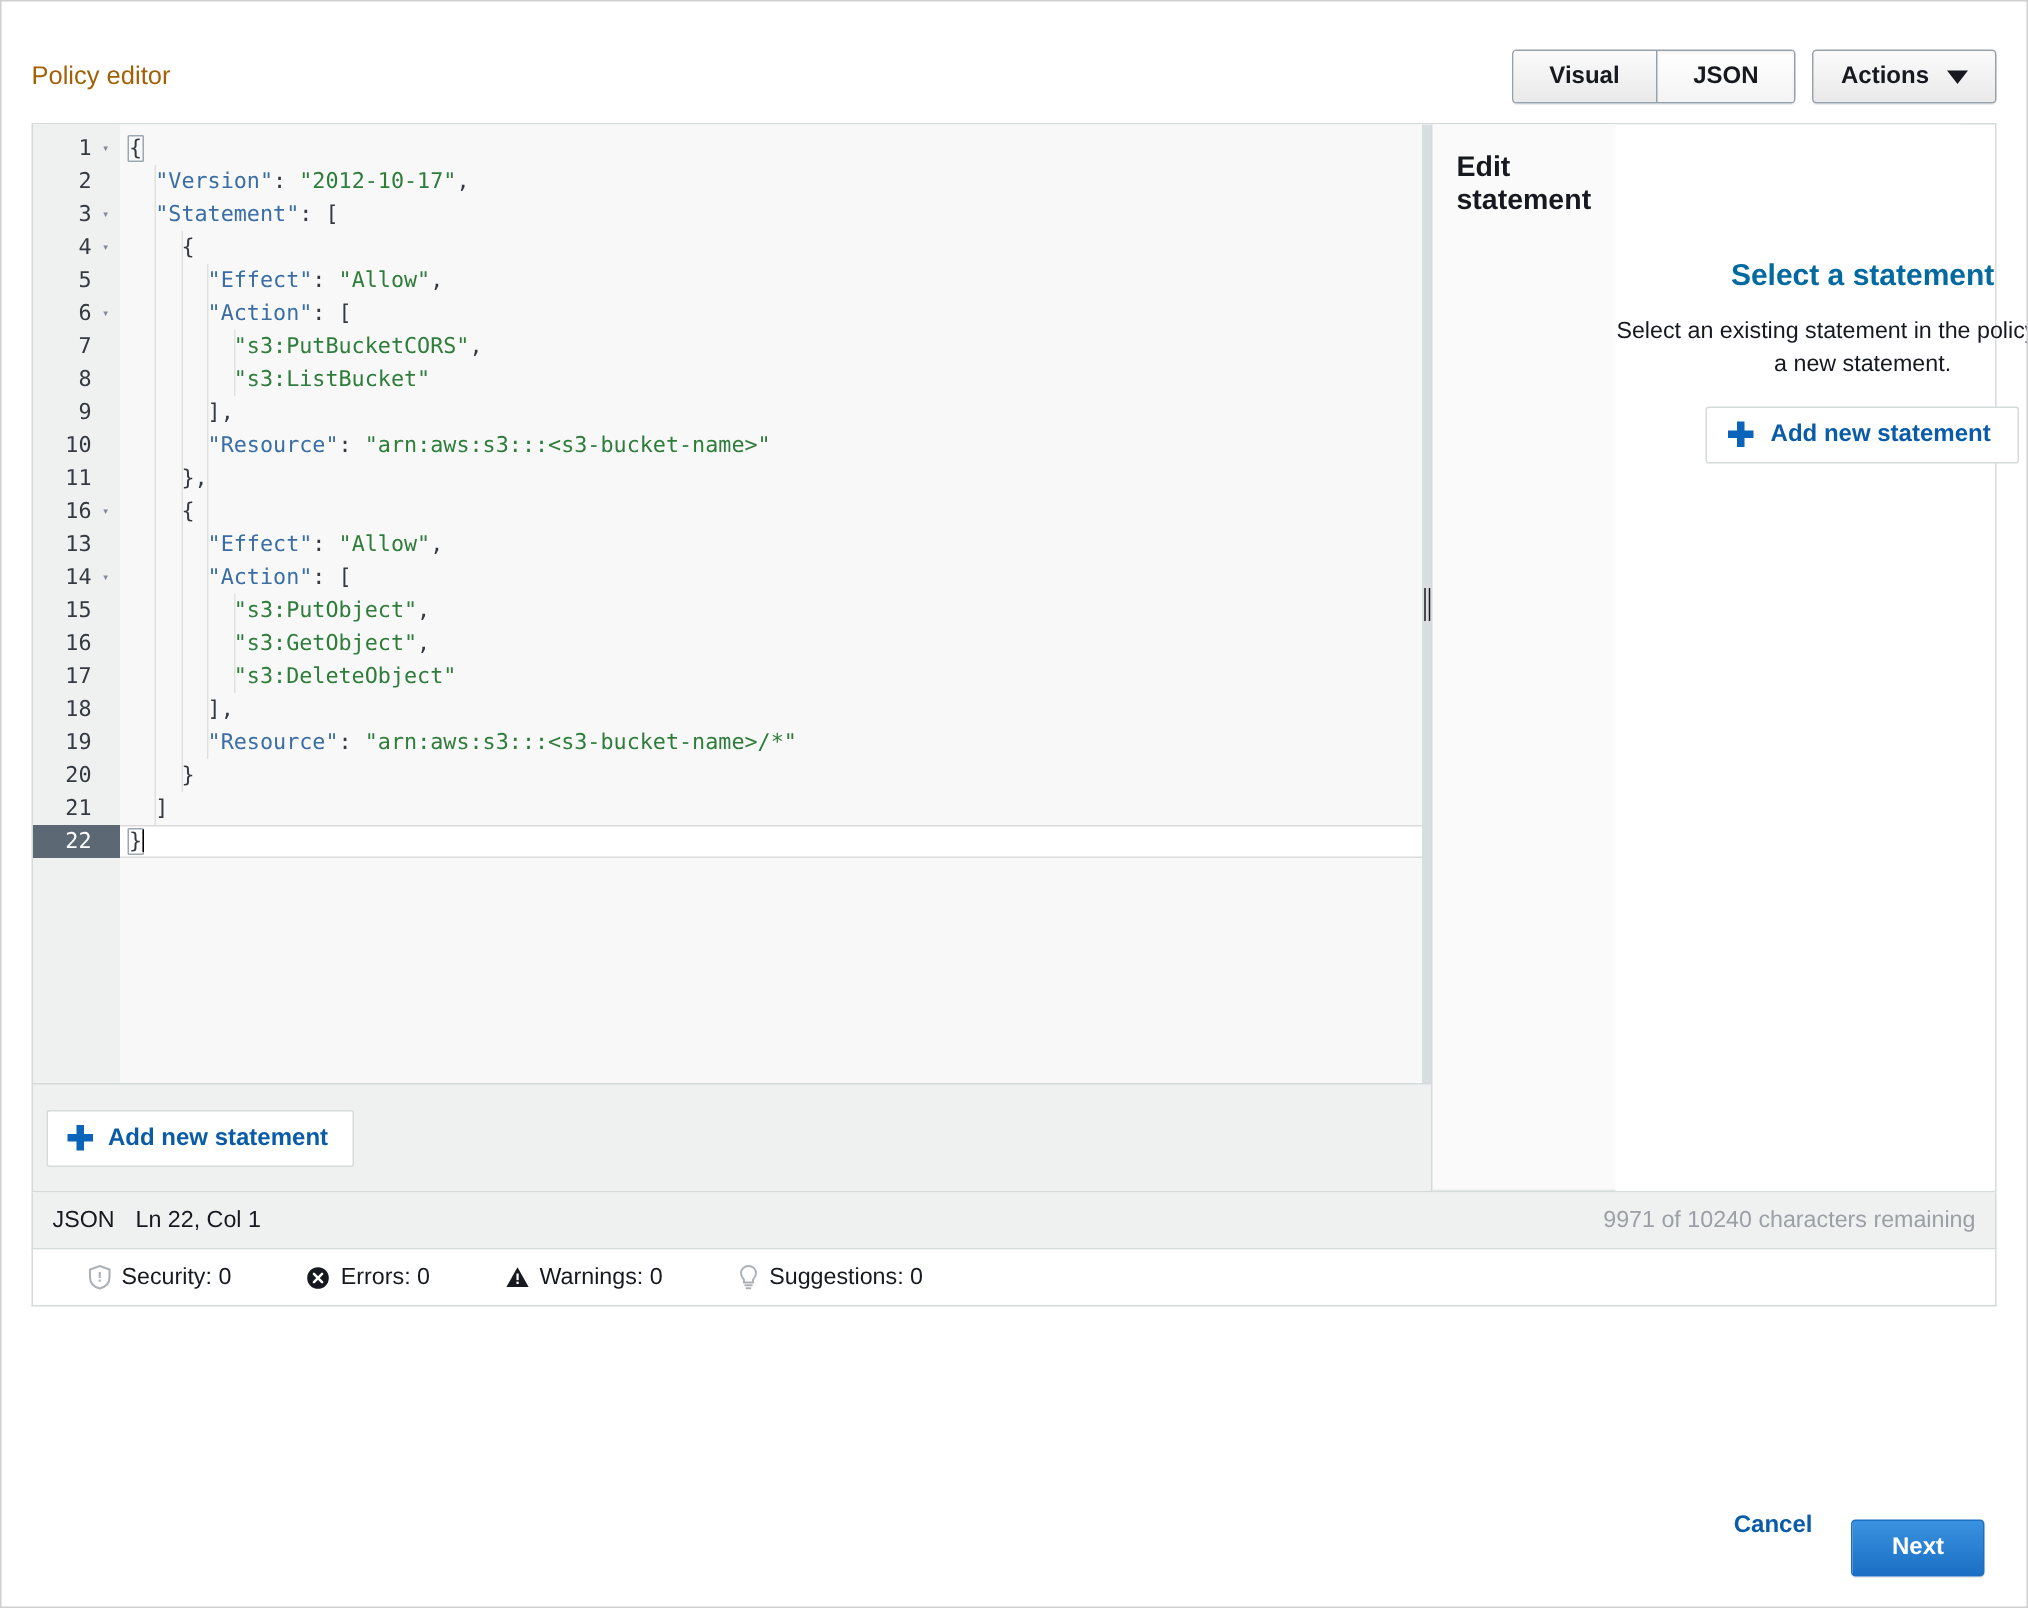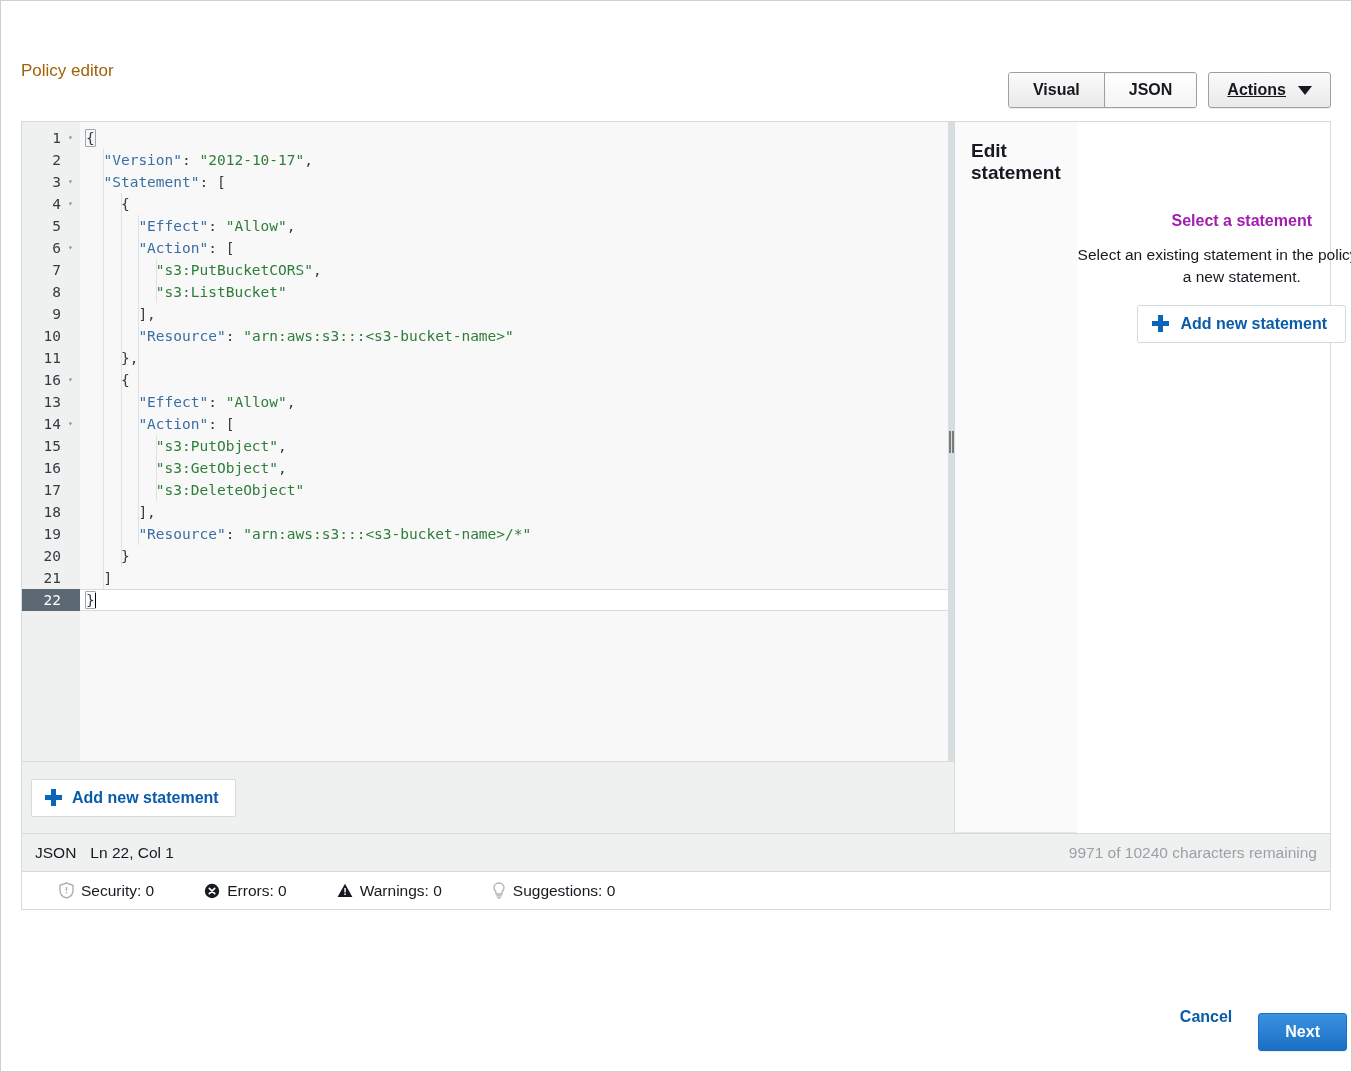--- a/index.html
+++ b/index.html
@@ -33,21 +33,21 @@
     margin-top: 11px;
     font-size: 15px; color: #687078; line-height: 1.35;
   }
 
   
   .pe-row {
     display: flex; align-items: center; justify-content: space-between;
     padding: 0 20px; margin-top: 32px;
   }
   .pe-title { font-size: 17px; font-weight: normal; color: #a16207; }
-  .pe-controls { display: flex; align-items: flex-start; gap: 11px; margin-top: 39px; }
+  .pe-controls { display: flex; align-items: flex-start; gap: 11px; }
 
   .seg {
     display: flex;
     border: 1px solid #97a1ab;
     border-radius: 3px;
     overflow: hidden;
     box-shadow: 0 1px 0 rgba(0,0,0,0.07);
   }
   .seg-btn {
     font-size: 16px; font-weight: bold; color: #16191f;
@@ -62,21 +62,20 @@
     box-shadow: inset 0 1px 2px rgba(0,0,0,0.06);
   }
   .actions-btn {
     display: flex; align-items: center; gap: 12px;
     font-size: 16px; font-weight: bold; color: #16191f;
     padding: 7px 18px;
     background: linear-gradient(180deg,#fbfbfb 0%,#e9e9e9 100%);
     border: 1px solid #97a1ab; border-radius: 3px;
     cursor: pointer; font-family: inherit; line-height: 20px;
     box-shadow: 0 1px 0 rgba(0,0,0,0.07);
-    text-decoration: underline;
   }
   .caret {
     width: 0; height: 0;
     border-left: 7px solid transparent;
     border-right: 7px solid transparent;
     border-top: 9px solid #16191f;
   }
 
   
   .editor-shell {
@@ -199,21 +198,21 @@
   .stmt-head {
     padding: 18px 16px; font-size: 19px; font-weight: bold; color: #16191f;
     background: #fafafa; border-bottom: 1px solid #e4e7e7;
   }
   .stmt-body {
     flex: 1; display: flex; flex-direction: column;
     align-items: center; justify-content: flex-start;
     padding-top: 90px;
   }
   .stmt-title {
-    font-size: 16px; font-weight: bold; color: #a21caf; margin-bottom: 14px;
+    font-size: 20px; font-weight: bold; color: #0369a1; margin-bottom: 14px;
   }
   .stmt-desc {
     font-size: 15.5px; color: #16191f; text-align: center;
     line-height: 1.45; width: 330px; margin-bottom: 16px;
   }
   .stmt-add {
     display: inline-flex; align-items: center; gap: 11px;
     background: #ffffff; border: 1px solid #d5dbdb; border-radius: 2px;
     padding: 9px 18px 9px 14px;
     font-size: 16px; font-weight: bold; color: #0a5ba8;
@@ -240,21 +239,21 @@
     height: 38px;
     display: flex; align-items: center; gap: 26px;
     padding: 0 13px;
     font-size: 15.5px; color: #16191f;
   }
   .vitem { display: flex; align-items: center; gap: 7px; cursor: pointer; padding-left: 24px; }
   .vitem svg { display: block; }
 
   
   .page-footer {
-    position: absolute; right: 4px; bottom: 20px;
+    position: absolute; right: 28px; bottom: 20px;
     display: flex; align-items: center; gap: 22px;
   }
   .cancel-btn {
     font-size: 16px; font-weight: bold; color: #0a5ba8;
     background: none; border: none; cursor: pointer;
     font-family: inherit; padding: 6px 4px;
   }
   .next-btn {
     font-size: 16px; font-weight: bold; color: #ffffff;
     background: linear-gradient(180deg,#3b92e0 0%,#1a6fc4 100%);

